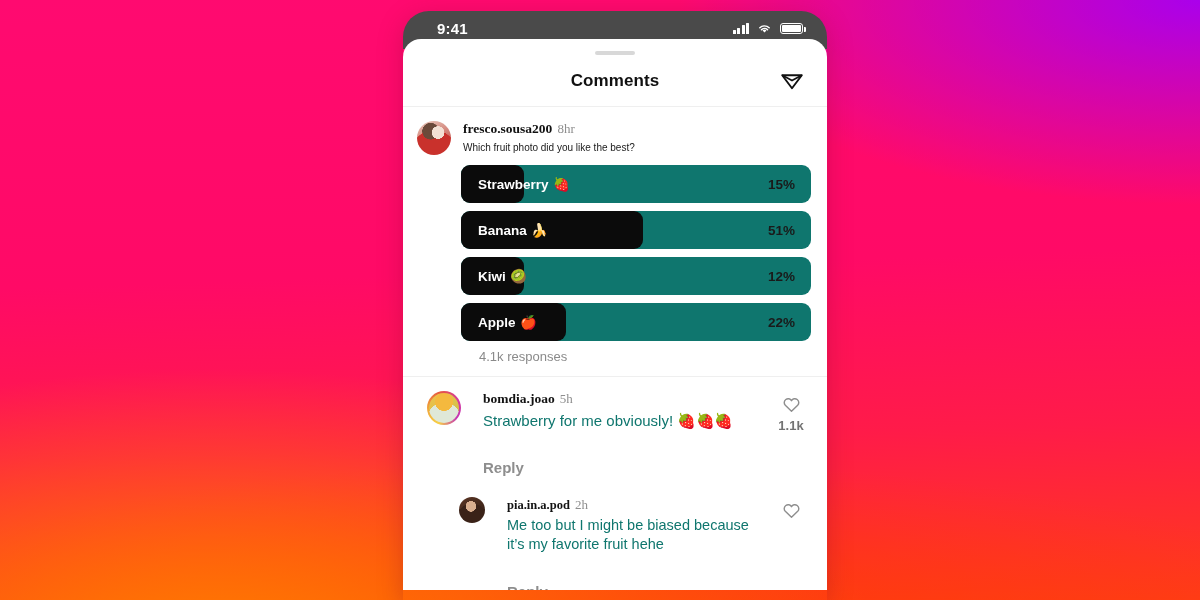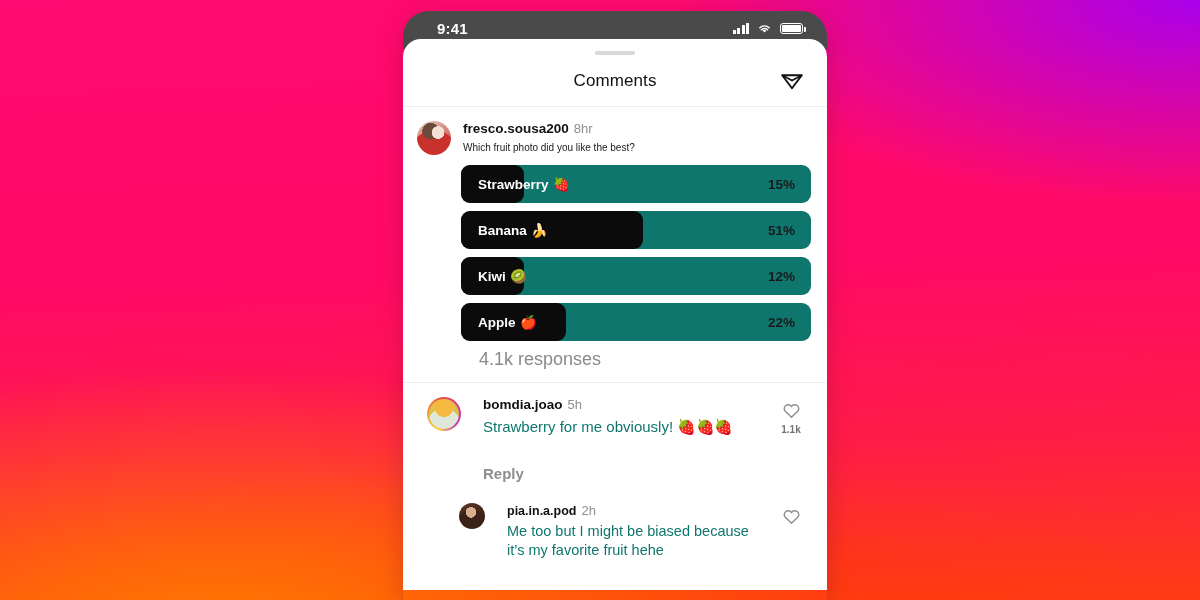--- a/index.html
+++ b/index.html
@@ -42,58 +42,58 @@
 
   .sheet {
     background:#fff; height:551px; border-radius:18px 18px 0 0;
     margin-top:-10px; position:relative; overflow:hidden;
   }
   .grabber { width:40px; height:4px; border-radius:3px; background:#d8d8d8; margin:12px auto 0; }
   .header {
     height:52px; display:flex; align-items:center; justify-content:center;
     position:relative; border-bottom:1px solid #efefef;
   }
-  .header h1 { font-size:17px; font-weight:normal; color:#111; letter-spacing:.1px; }
+  .header h1 { font-size:17px; font-weight:bold; color:#111; letter-spacing:.1px; }
   .share-icon { position:absolute; right:22px; top:50%; transform:translateY(-50%); width:26px; height:26px; cursor:pointer; }
 
   
   .poll-block { padding:14px 16px 12px 14px; border-bottom:1px solid #efefef; }
   .cmt-head { display:flex; gap:12px; }
   .avatar { border-radius:50%; flex:none; background-size:cover; }
   .av-1 {
     width:34px; height:34px;
     background:
       radial-gradient(circle at 62% 34%, #f3e0d4 0 20%, rgba(243,224,212,0) 21%),
       radial-gradient(circle at 40% 30%, #6b4a3a 0 26%, rgba(107,74,58,0) 27%),
       radial-gradient(circle at 50% 92%, #c9312c 0 62%, rgba(201,49,44,0) 63%),
       linear-gradient(160deg,#e8c9bb,#b92b27);
   }
   .cmt-body { flex:1; min-width:0; }
-  .meta { font-size:13.5px; line-height:1.25; }
+  .meta { font-size:13.5px; line-height:1.25;font-family:Liberation Serif, serif; }
   .uname { font-weight:bold; color:#121212; }
   .tstamp { color:#8e8e8e; margin-left:5px; font-weight:normal; font-size:13px; }
   .qtext { font-size:10px; color:#1a1a1a; margin-top:3px; line-height:1.3; }
 
   .poll-list { margin:10px 0 0 44px; }
   .poll-row {
     position:relative; height:38px; margin-bottom:8px; border-radius:9px;
     background:#0f766e; display:flex; align-items:center; overflow:visible; cursor:pointer;
   }
   .poll-fill {
     position:absolute; left:0; top:0; bottom:0; background:#0b0b0b; border-radius:9px;
   }
   .poll-label {
     position:relative; z-index:2; padding-left:17px; font-size:13.5px; font-weight:bold;
     color:#fff; mix-blend-mode:normal; white-space:nowrap;
   }
   .poll-label .em { margin-left:5px; font-weight:normal; }
   .poll-pct {
     position:absolute; right:16px; z-index:2; font-size:13.5px; font-weight:bold; color:#1a1a1a;
   }
-  .responses { font-size:18px; color:#8a8a8a; margin:8px 0 0 18px; }
+  .responses { font-size:13px; color:#8a8a8a; margin:8px 0 0 18px; }
 
   
   .cmt { display:flex; gap:22px; padding:14px 16px 8px 24px; }
   .cmt.reply { padding-left:56px; padding-top:12px; }
   .av-ring {
     width:34px; height:34px; border-radius:50%; flex:none; padding:2px;
     background:conic-gradient(from 200deg,#f7d046,#f0a23a,#e6573f,#d6399b,#c436b4,#f7d046);
   }
   .av-ring > div {
     width:100%; height:100%; border-radius:50%;
@@ -109,21 +109,21 @@
       radial-gradient(circle at 46% 36%, #d9ae8e 0 24%, rgba(217,174,142,0) 25%),
       radial-gradient(circle at 50% 85%, #3a2218 0 60%, rgba(58,34,24,0) 61%),
       linear-gradient(150deg,#5b3524,#2c1a12);
   }
   .ctext { font-size:15px; color:#0f766e; margin-top:3px; line-height:1.32; }
   .reply-btn { font-size:15px; color:#8e8e8e; font-weight:bold; margin-top:28px; display:inline-block; cursor:pointer; }
   .cmt.reply .meta { font-size:12.5px; }
   .cmt.reply .ctext { font-size:14.5px; }
   .like-col { width:40px; flex:none; display:flex; flex-direction:column; align-items:center; padding-top:4px; }
   .heart { width:19px; height:19px; cursor:pointer; }
-  .like-count { font-size:10px; color:#737373; font-weight:bold; margin-top:4px; }
+  .like-count { font-size:13px; color:#737373; font-weight:bold; margin-top:4px; }
 </style>
 </head>
 <body>
 
 <div class="phone">
 
   <div class="statusbar">
     <span>9:41</span>
     <span class="sb-right">
       <span class="bars">

